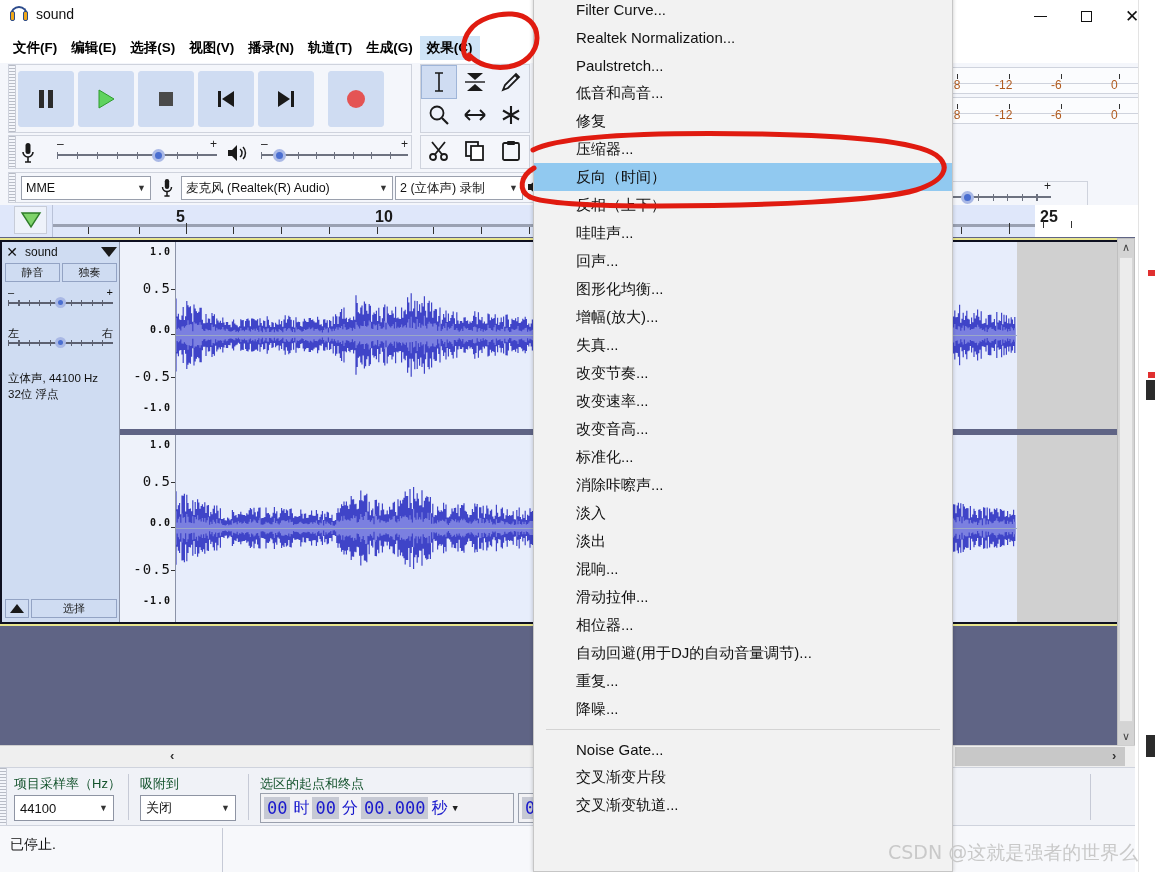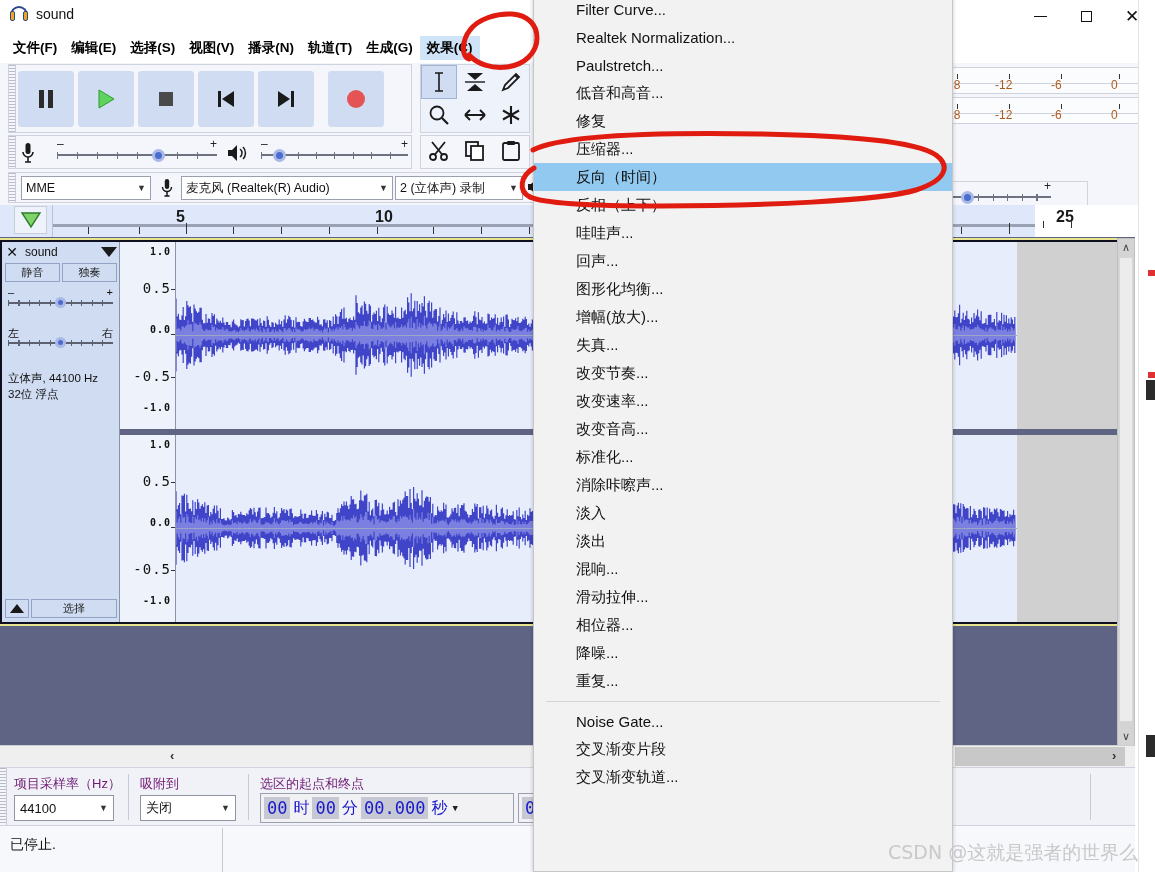--- a/index.html
+++ b/index.html
@@ -218,21 +218,21 @@
   }
   .hsb-thumb { position:absolute; left:0; top:1px; width:955px; height:19px; background:#efefef; }
   .hsb-right { position:absolute; left:955px; top:1px; width:170px; height:19px; background:#c8c8c8; }
   .hsb-arrow { position:absolute; top:2px; color:#333; font-size:13px; font-weight:bold; }
 
   
   .selbar {
     position:absolute; left:0; top:767px; width:1135px; height:58px;
     background:#f0f2f7; border-top:1px solid #cfd3dd;
   }
-  .sb-label { position:absolute; font-size:13px; color:#701a75; }
+  .sb-label { position:absolute; font-size:13px; color:#14532d; }
   .sb-sep { position:absolute; top:6px; width:1px; height:46px; background:#c6cad6; }
   .sb-combo {
     position:absolute; height:26px; background:#fff; border:1px solid #8e94a3;
     display:flex; align-items:center; justify-content:space-between; padding:0 5px;
     font-size:13px; color:#111;
   }
   .timefield {
     position:absolute; height:30px; background:#f2f2f5; border:1px solid #9aa0ad;
     display:flex; align-items:center; font-family:"DejaVu Sans Mono","Liberation Mono",monospace;
     font-size:17px; color:#1a1acc; padding:0 2px; overflow:hidden;
@@ -543,21 +543,21 @@
     <div class="rtick" style="left:860px;height:7px;"></div>
     <div class="rtick" style="left:908px;height:7px;"></div>
     <div class="rtick" style="left:956px;height:11px;"></div>
 
     <svg style="position:absolute;left:1004px;top:12px;" width="34" height="14" viewBox="0 0 34 14">
       <path d="M0 7 H22" stroke="#9aa1b2" stroke-width="4"></path>
       <polygon points="22,0 34,7 22,14" fill="#c9cfde" stroke="#9aa1b2" stroke-width="1"></polygon>
     </svg>
   </div>
   <div class="ruler-right">
-    <span class="rlabel" style="position:absolute; left:21px; top:3px;">25</span>
+    <span class="rlabel" style="position:absolute; left:5px; top:3px;">25</span>
     <div style="position:absolute;left:8px;bottom:9px;width:1px;height:7px;background:#333;"></div>
     <div style="position:absolute;left:36px;bottom:9px;width:1px;height:7px;background:#333;"></div>
   </div>
 
   <div class="trackarea">
 
     <div class="track">
 
       <div class="tctl">
         <div class="tctl-head">
@@ -726,22 +726,23 @@
         <div class="mi">改变节奏...</div>
         <div class="mi">改变速率...</div>
         <div class="mi">改变音高...</div>
         <div class="mi">标准化...</div>
         <div class="mi">消除咔嚓声...</div>
         <div class="mi">淡入</div>
         <div class="mi">淡出</div>
         <div class="mi">混响...</div>
         <div class="mi">滑动拉伸...</div>
         <div class="mi">相位器...</div>
+        <div class="mi">自动回避(用于DJ的自动音量调节)...</div>
+        <div class="mi">重复...</div>
         <div class="mi">降噪...</div>
-        <div class="mi">重复...</div>
         <div class="msep"></div>
         <div class="mi">Noise Gate...</div>
         <div class="mi">交叉渐变片段</div>
         <div class="mi">交叉渐变轨道...</div>
       </div>
   </div>
 
   <svg class="annot">
 
     <path d="M469,59 C461,56 462,40 470,30 C478,19 497,13 512,14 C527,15 537,24 537,38 C537,53 524,65 507,67 C492,69 477,64 469,55" fill="none" stroke="#e01b10" stroke-width="5" stroke-linecap="round"></path>

